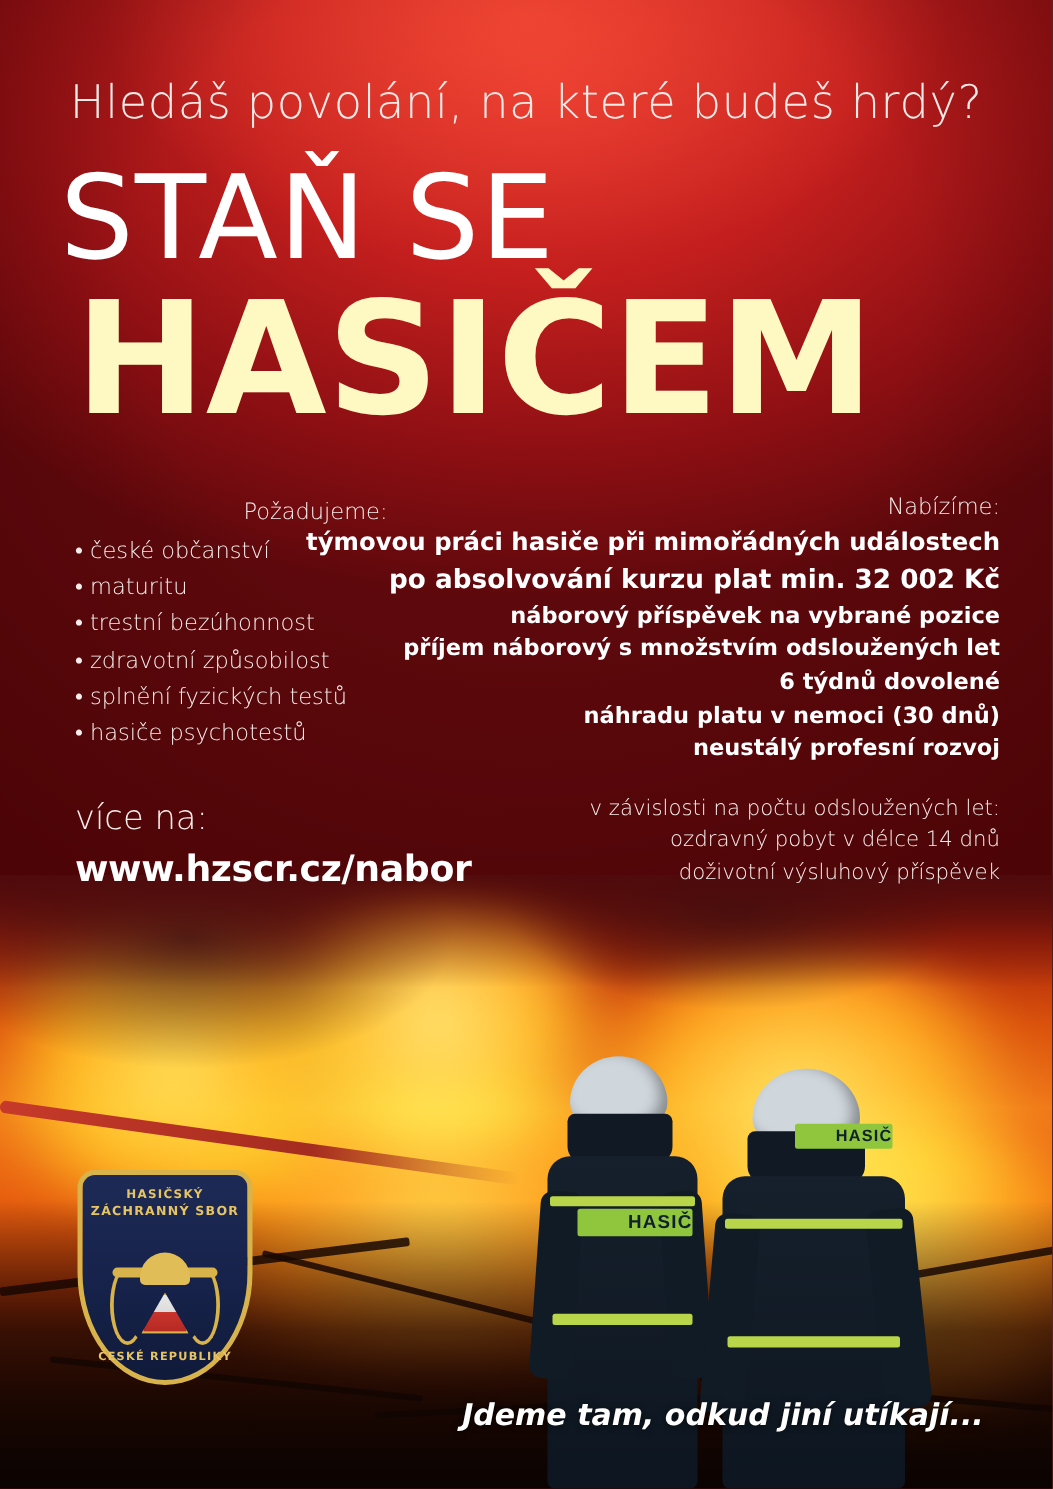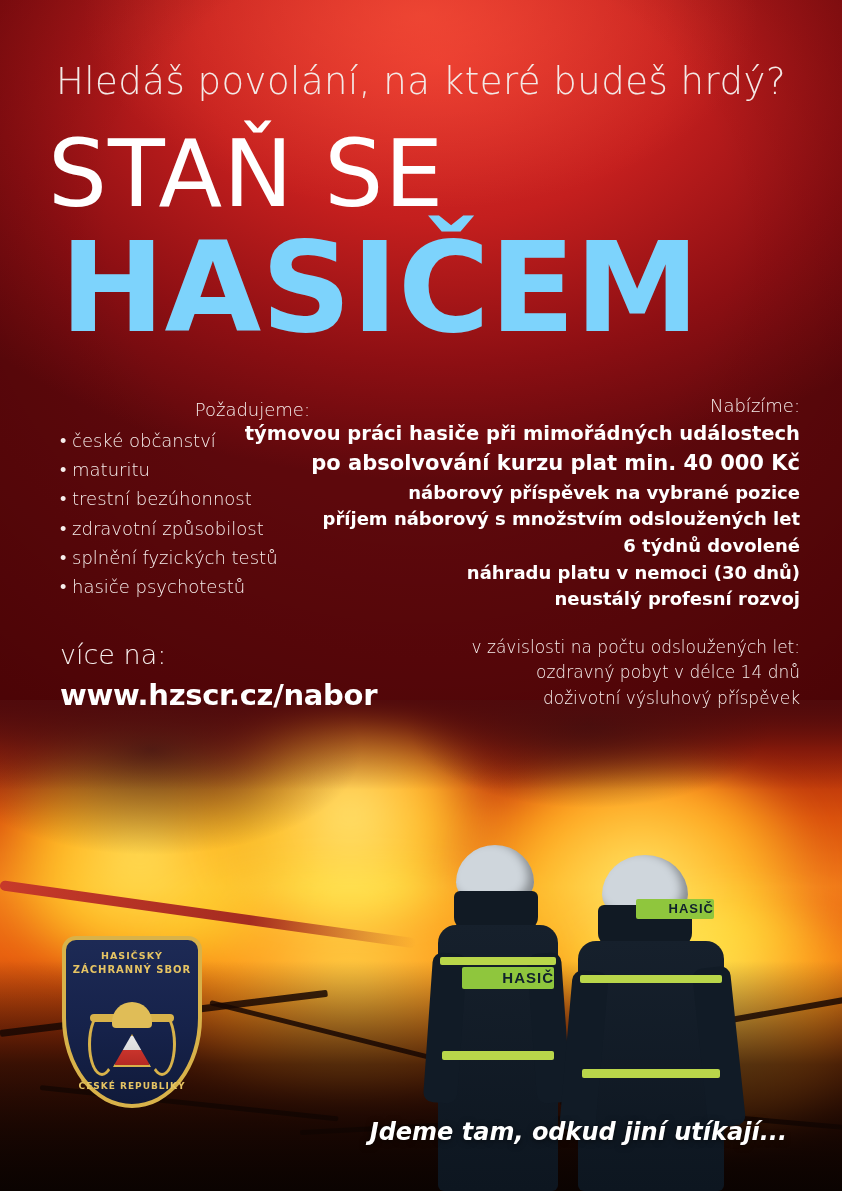--- a/index.html
+++ b/index.html
@@ -187,21 +187,21 @@
     color: #ffffff;
     font-family: "DejaVu Sans", sans-serif;
   }
   .title2 {
     position: absolute;
     left: 60px; top: 225px;
     font-size: 125px;
     font-weight: bold;
     letter-spacing: 0px;
     line-height: 1;
-    color: #7dd3fc;
+    color: #fef9c3;
     font-family: "DejaVu Sans", sans-serif;
   }
 
   
   .col-left {
     position: absolute;
     left: 60px; top: 395px;
     width: 250px;
     font-size: 18px;
     line-height: 1.62;
@@ -395,21 +395,21 @@
       <li>• trestní bezúhonnost</li>
       <li>• zdravotní způsobilost</li>
       <li>• splnění fyzických testů</li>
       <li>• hasiče psychotestů</li>
     </ul>
   </div>
 
   <div class="col-right">
     <div class="heading">Nabízíme:</div>
     <div class="offer-1">týmovou práci hasiče při mimořádných událostech</div>
-    <div class="offer-2">po absolvování kurzu plat min. 40 000 Kč</div>
+    <div class="offer-2">po absolvování kurzu plat min. 32 002 Kč</div>
     <div class="offer-rest">náborový příspěvek na vybrané pozice</div>
     <div class="offer-rest">příjem náborový s množstvím odsloužených let</div>
     <div class="offer-rest">6 týdnů dovolené</div>
     <div class="offer-rest">náhradu platu v nemoci (30 dnů)</div>
     <div class="offer-rest">neustálý profesní rozvoj</div>
     <div class="extra">
       <div>v závislosti na počtu odsloužených let:</div>
       <div>ozdravný pobyt v délce 14 dnů</div>
       <div>doživotní výsluhový příspěvek</div>
     </div>

